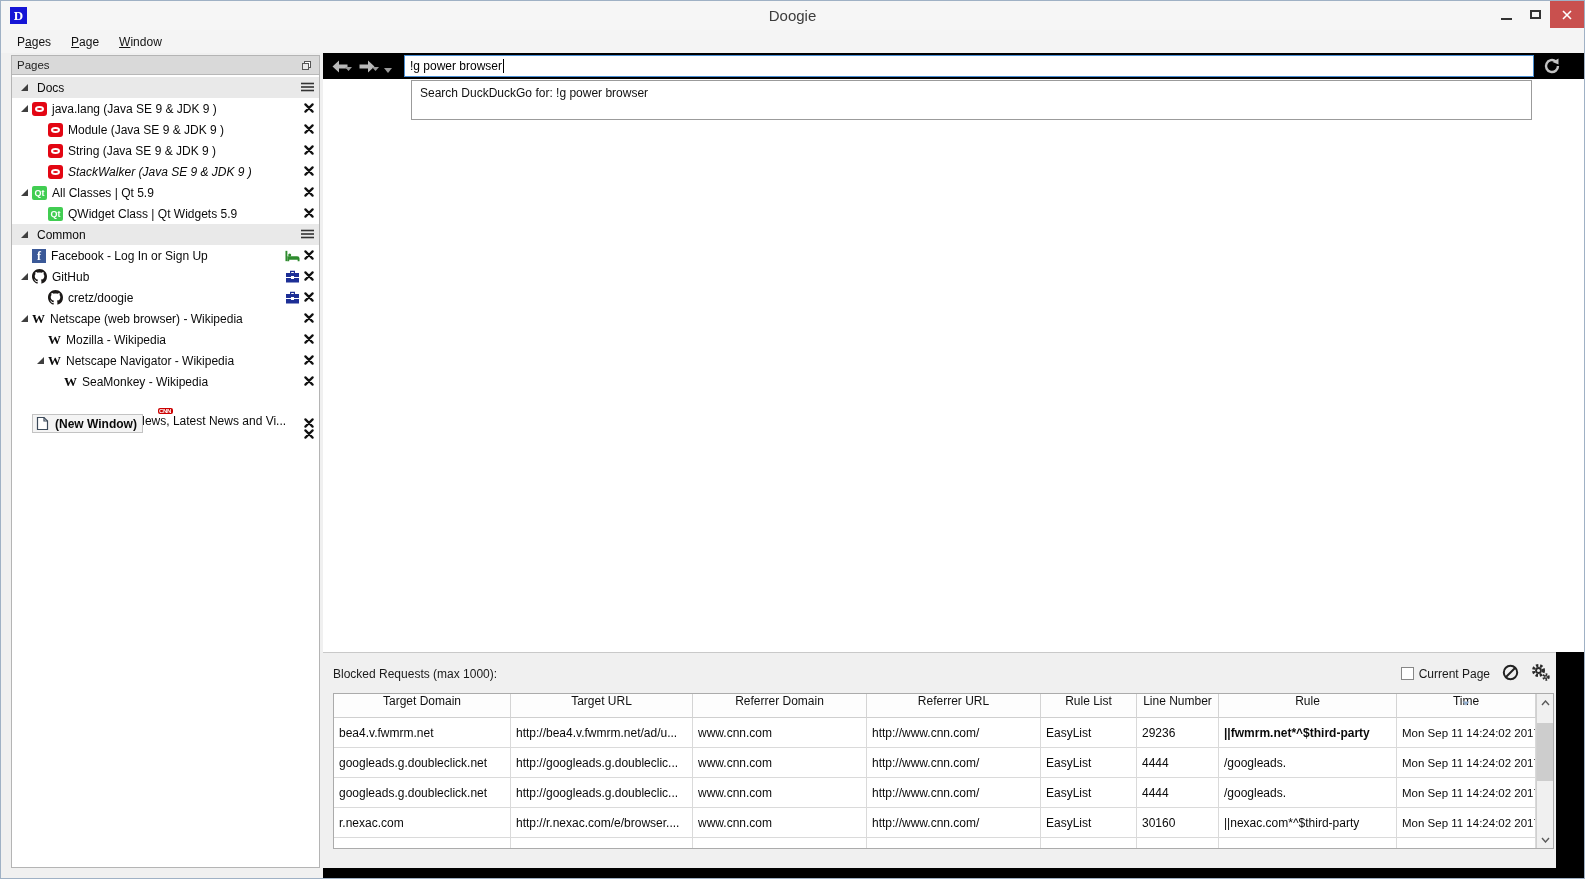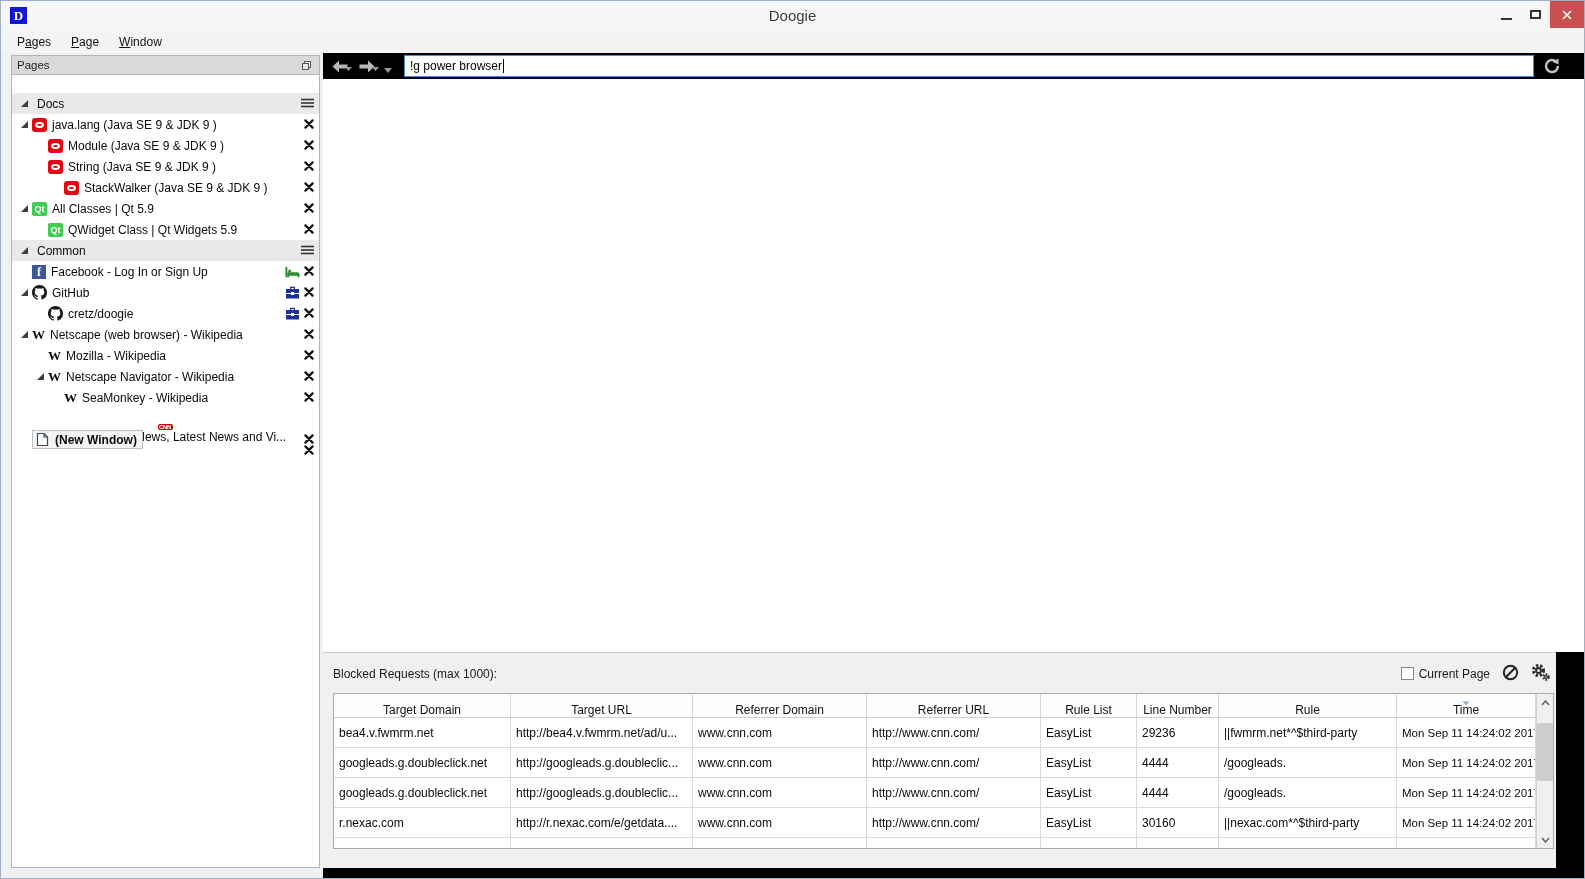--- a/index.html
+++ b/index.html
@@ -72,21 +72,21 @@
   .rb-dock{flex:0 0 auto;height:216px;margin:0 28px 10px 0;display:flex;flex-direction:column;border-top:1px solid #c9c9c9;}
   .rb-dock .dock-header{border:1px solid #b8b8b8;}
   .rb-content{flex:1;background:#f0f0f0;padding:10px 2px 0 10px;display:flex;flex-direction:column;}
   .rb-toprow{display:flex;align-items:center;font-size:12px;margin-bottom:9px;}
   .rb-controls{margin-left:auto;display:flex;align-items:center;gap:12px;padding-right:4px;}
   .cp-wrap{display:flex;align-items:center;gap:5px;}
   .checkbox{width:13px;height:13px;border:1px solid #878787;background:#fff;}
   .rb-table{flex:0 0 156px;display:flex;border:1px solid #ababab;background:#fff;overflow:hidden;}
   .tbl-main{flex:1;overflow:hidden;display:flex;flex-direction:column;}
   .tbl-hrow{display:flex;height:24px;flex:0 0 24px;background:#fdfdfd;}
-  .tbl-hcell{border-right:1px solid #d4d4d4;border-bottom:1px solid #cfcfcf;display:flex;align-items:flex-end;
+  .tbl-hcell{border-right:1px solid #d4d4d4;border-bottom:1px solid #cfcfcf;display:flex;align-items:flex-start;
     justify-content:center;font-size:12px;color:#111;position:relative;overflow:hidden;}
   .sort-ind{position:absolute;top:1px;left:50%;margin-left:-4px;}
   .tbl-row{display:flex;height:30px;flex:0 0 30px;background:#fff;}
   .tbl-cell{border-right:1px solid #dadada;border-bottom:1px solid #dadada;display:flex;align-items:center;
     padding:0 5px;font-size:12px;color:#0a0a0a;overflow:hidden;white-space:nowrap;}
   .tbl-scroll{width:17px;flex:0 0 17px;background:#f0f0f0;border-left:1px solid #d0d0d0;
     display:flex;flex-direction:column;align-items:center;}
   .scr-btn{width:17px;height:17px;display:flex;align-items:center;justify-content:center;flex:0 0 17px;}
   .scr-track{flex:1;width:100%;position:relative;}
   .scr-thumb{position:absolute;left:0;right:0;top:12px;height:58px;background:#cdcdcd;}
@@ -128,21 +128,21 @@
           <span>Pages</span>
           <span class="spacer"></span>
           <span class="dock-btn">
             <svg width="11" height="11" viewBox="0 0 11 11">
               <rect x="3.5" y="1.5" width="6" height="6" fill="#fff" stroke="#555"></rect>
               <rect x="1.5" y="3.5" width="6" height="6" fill="#e9e9e9" stroke="#555"></rect>
             </svg>
           </span>
         </div>
         <div class="tree" id="tree">
-            <div class="tree-row section" style="padding-left: 4px; margin-top: 16px;">
+            <div class="tree-row section" style="padding-left: 4px;">
               <span class="expander">
                 <svg width="9" height="9" viewBox="0 0 9 9">
                   <polygon points="8,1 8,8 1,8" fill="#3f3f3f"></polygon>
                 </svg>
               </span>
               <span class="t-label">Docs</span>
               <span class="row-right">
                 <span><svg width="13" height="10" viewBox="0 0 13 10">
                     <g stroke="#333" stroke-width="1.6">
                       <line x1="0" y1="1.5" x2="13" y2="1.5"></line>
@@ -185,21 +185,21 @@
               <span class="ic-java" style="background: rgb(227, 6, 19);">
                 <i></i>
               </span>
               <span class="t-label">String (Java SE 9 &amp; JDK 9 )</span>
               <span class="row-right">
                 <span><svg width="10" height="10" viewBox="0 0 10 10">
                     <path d="M1.4 1.4 L8.6 8.6 M8.6 1.4 L1.4 8.6" stroke="#111" stroke-width="2.2" stroke-linecap="round"></path>
                   </svg></span>
               </span>
             </div>
-            <div class="tree-row" style="padding-left: 36px;">
+            <div class="tree-row" style="padding-left: 20px; font-style: italic;">
               <span class="expander"></span>
               <span class="ic-java" style="background: rgb(227, 6, 19);">
                 <i></i>
               </span>
               <span class="t-label">StackWalker (Java SE 9 &amp; JDK 9 )</span>
               <span class="row-right">
                 <span><svg width="10" height="10" viewBox="0 0 10 10">
                     <path d="M1.4 1.4 L8.6 8.6 M8.6 1.4 L1.4 8.6" stroke="#111" stroke-width="2.2" stroke-linecap="round"></path>
                   </svg></span>
               </span>
@@ -420,20 +420,23 @@
           <span class="caret"></span>
         </div>
         <div class="refresh-btn">
           <svg width="18" height="18" viewBox="0 0 18 18">
             <path d="M15 9 A6 6 0 1 1 12.8 4.4" fill="none" stroke="#c2c2c2" stroke-width="2.4"></path>
             <polygon points="15.5,1.5 15.5,7.5 9.5,5" fill="#c2c2c2"></polygon>
           </svg>
         </div>
       </div>
 
+      <div class="suggest">
+        <div>Search DuckDuckGo for: !g power browser</div>
+      </div>
 
       <div class="content"></div>
 
       <div class="rb-dock">
         <div class="rb-content">
           <div class="rb-toprow">
             <span>Blocked Requests (max 1000):</span>
             <span class="rb-controls">
               <span class="cp-wrap">
                 <span class="checkbox"></span>
@@ -500,21 +503,21 @@
                   </div>
                   <div class="tbl-cell" style="width: 174px; flex-shrink: 0;">
                     <span>http://www.cnn.com/</span>
                   </div>
                   <div class="tbl-cell" style="width: 96px; flex-shrink: 0;">
                     <span>EasyList</span>
                   </div>
                   <div class="tbl-cell" style="width: 82px; flex-shrink: 0;">
                     <span>29236</span>
                   </div>
-                  <div class="tbl-cell" style="width: 178px; flex-shrink: 0;">
+                  <div class="tbl-cell" style="width: 178px; flex-shrink: 0; font-weight: bold;">
                     <span>||fwmrm.net*^$third-party</span>
                   </div>
                   <div class="tbl-cell" style="flex: 1 0 0%;">
                     <span style="font-size: 11.5px;">Mon Sep 11 14:24:02 2017</span>
                   </div>
                 </div>
                 <div class="tbl-row">
                   <div class="tbl-cell" style="width: 177px; flex-shrink: 0;">
                     <span>googleads.g.doubleclick.net</span>
                   </div>
@@ -564,21 +567,21 @@
                   </div>
                   <div class="tbl-cell" style="flex: 1 0 0%;">
                     <span style="font-size: 11.5px;">Mon Sep 11 14:24:02 2017</span>
                   </div>
                 </div>
                 <div class="tbl-row">
                   <div class="tbl-cell" style="width: 177px; flex-shrink: 0;">
                     <span>r.nexac.com</span>
                   </div>
                   <div class="tbl-cell" style="width: 182px; flex-shrink: 0;">
-                    <span>http://r.nexac.com/e/getdata....</span>
+                    <span>http://r.nexac.com/e/browser....</span>
                   </div>
                   <div class="tbl-cell" style="width: 174px; flex-shrink: 0;">
                     <span>www.cnn.com</span>
                   </div>
                   <div class="tbl-cell" style="width: 174px; flex-shrink: 0;">
                     <span>http://www.cnn.com/</span>
                   </div>
                   <div class="tbl-cell" style="width: 96px; flex-shrink: 0;">
                     <span>EasyList</span>
                   </div>

